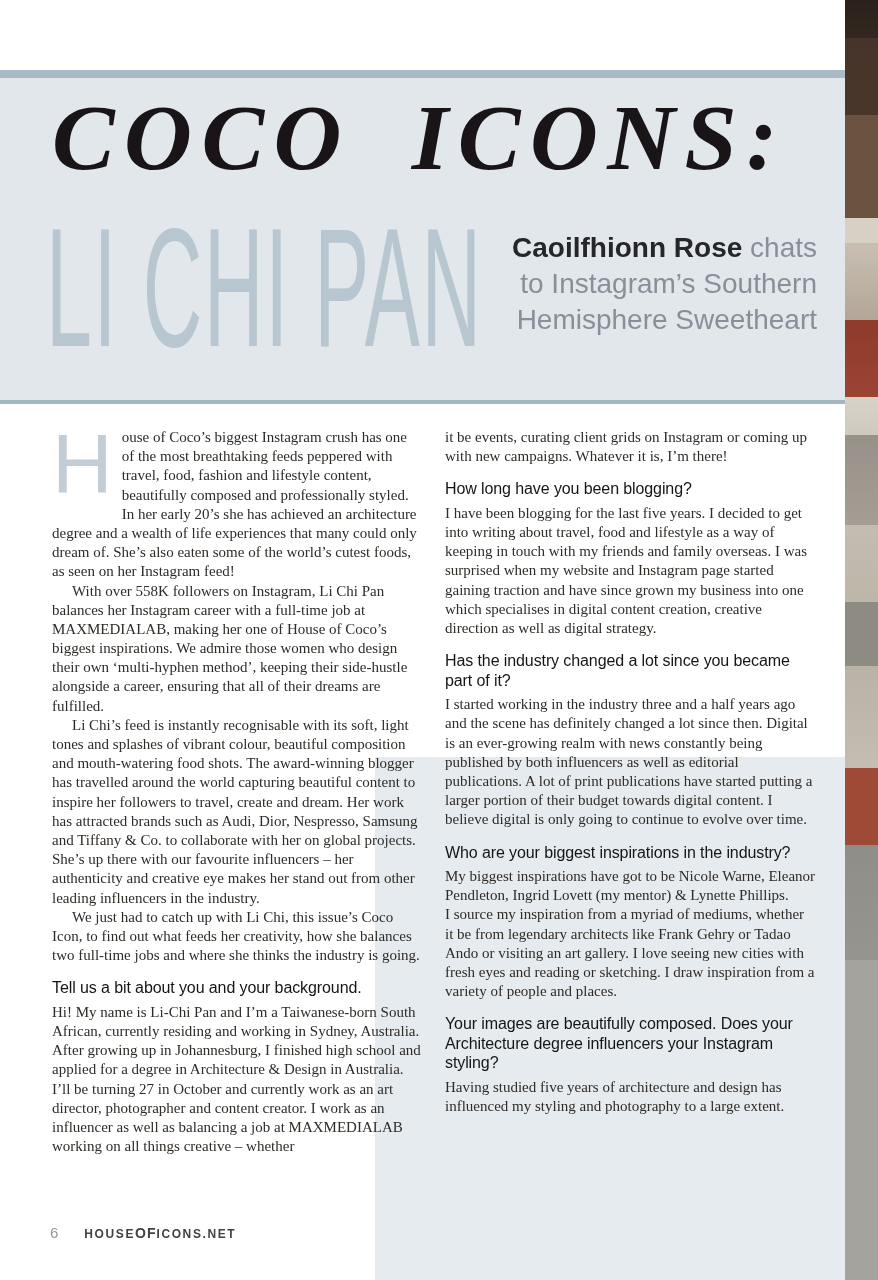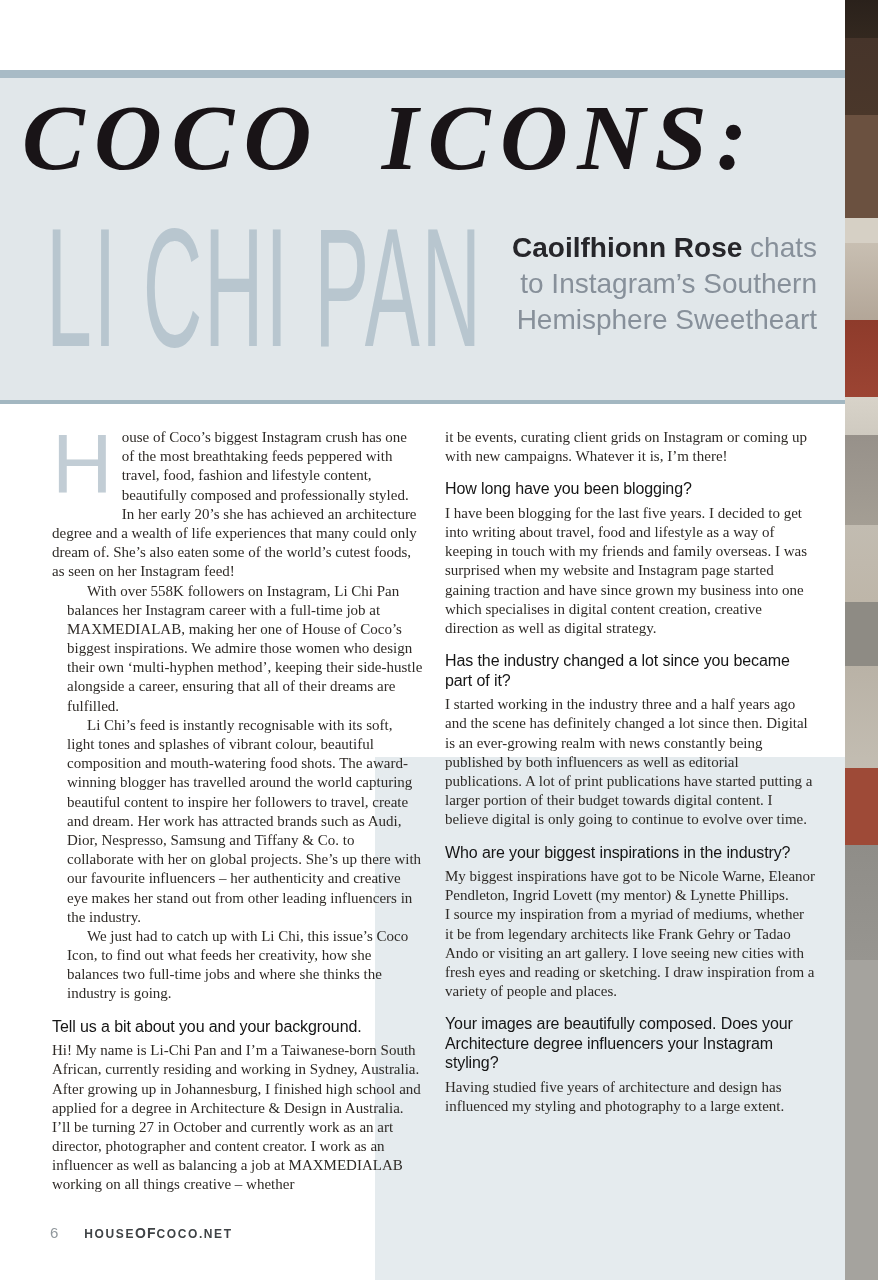--- a/index.html
+++ b/index.html
@@ -36,21 +36,21 @@
   
   .masthead-band {
     position: absolute; top: 70px; left: 0; width: 845px; height: 8px;
     background: #a8bbc6;
   }
   .masthead {
     position: absolute; top: 78px; left: 0; width: 845px; height: 322px;
     background: #e1e7ea;
   }
   .title {
-    position: absolute; left: 22px; top: 8px;
+    position: absolute; left: 52px; top: 8px;
     font-family: "Liberation Serif", serif;
     font-style: italic; font-weight: 700;
     font-size: 94px; line-height: 1.1;
     letter-spacing: 0.10em; word-spacing: 0.30em;
     color: #191417; white-space: nowrap;
   }
   .subject {
     position: absolute; left: 46px; top: 126px;
     font-family: "Liberation Sans", sans-serif;
     font-weight: 100; font-size: 150px; line-height: 1;
@@ -79,21 +79,21 @@
 
   
   .main {
     position: absolute; left: 52px; top: 428px; width: 765px;
     display: flex; gap: 22px; z-index: 2;
   }
   .col { width: 371px; }
   .body-p {
     margin: 0; font-size: 15px; line-height: 1.28; color: #2f2b27;
   }
-  .body-p.indent { text-indent: 20px; margin-left: 15px; }
+  .body-p.indent { text-indent: 20px; }
   .dropcap {
     float: left;
     font-family: "Liberation Sans", sans-serif;
     font-weight: 300; font-size: 84px; line-height: 0.78;
     color: #c2cdd5; padding: 4px 9px 8px 0;
   }
   .question {
     font-family: "Liberation Sans", sans-serif;
     font-weight: 400; font-size: 16px; line-height: 1.22;
     letter-spacing: -0.1px; color: #151515;
@@ -160,16 +160,16 @@
       <p class="body-p answer">I source my inspiration from a myriad of mediums, whether it be from legendary architects like Frank Gehry or Tadao Ando or visiting an art gallery. I love seeing new cities with fresh eyes and reading or sketching. I draw inspiration from a variety of people and places.</p>
 
       <h3 class="question">Your images are beautifully composed. Does your Architecture degree influencers your Instagram styling?</h3>
       <p class="body-p answer">Having studied five years of architecture and design has influenced my styling and photography to a large extent.</p>
     </div>
 
   </main>
 
   <footer class="footer">
     <span class="page-num">6</span>
-    <span class="brand"><span>HOUSE</span><span class="of">OF</span><span>COCO.NET</span></span>
+    <span class="brand"><span>HOUSE</span><span class="of">OF</span><span>ICONS.NET</span></span>
   </footer>
 
 </div>
 
 </body></html>

